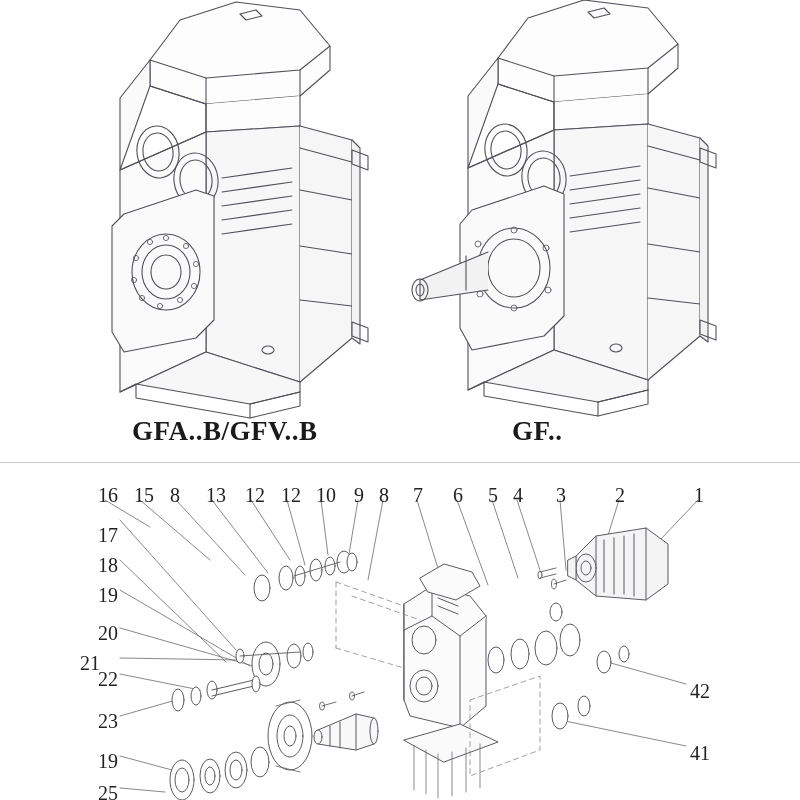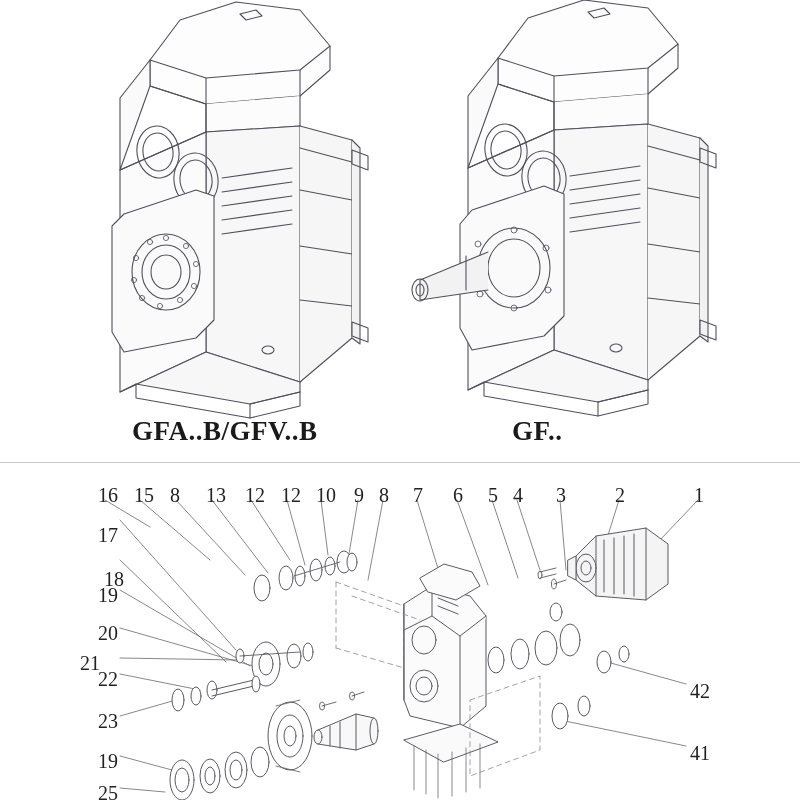--- a/index.html
+++ b/index.html
@@ -376,21 +376,21 @@
       <div class="callout" style="left: 354px; top: 484px;">9</div>
       <div class="callout" style="left: 379px; top: 484px;">8</div>
       <div class="callout" style="left: 413px; top: 484px;">7</div>
       <div class="callout" style="left: 453px; top: 484px;">6</div>
       <div class="callout" style="left: 488px; top: 484px;">5</div>
       <div class="callout" style="left: 513px; top: 484px;">4</div>
       <div class="callout" style="left: 556px; top: 484px;">3</div>
       <div class="callout" style="left: 615px; top: 484px;">2</div>
       <div class="callout" style="left: 694px; top: 484px;">1</div>
       <div class="callout" style="left: 98px; top: 524px;">17</div>
-      <div class="callout" style="left: 104px; top: 554px; margin-top: 14px;">18</div>
+      <div class="callout" style="left: 98px; top: 554px;">18</div>
       <div class="callout" style="left: 98px; top: 584px;">19</div>
       <div class="callout" style="left: 98px; top: 622px; text-align: center;">20</div>
       <div class="callout" style="left: 80px; top: 652px;">21</div>
       <div class="callout" style="left: 98px; top: 668px;">22</div>
       <div class="callout" style="left: 98px; top: 710px; font-family: Liberation Serif, serif;">23</div>
       <div class="callout" style="left: 98px; top: 750px;">19</div>
       <div class="callout" style="left: 98px; top: 782px;">25</div>
       <div class="callout" style="left: 690px; top: 680px;">42</div>
       <div class="callout" style="left: 690px; top: 742px;">41</div>
     </div>

